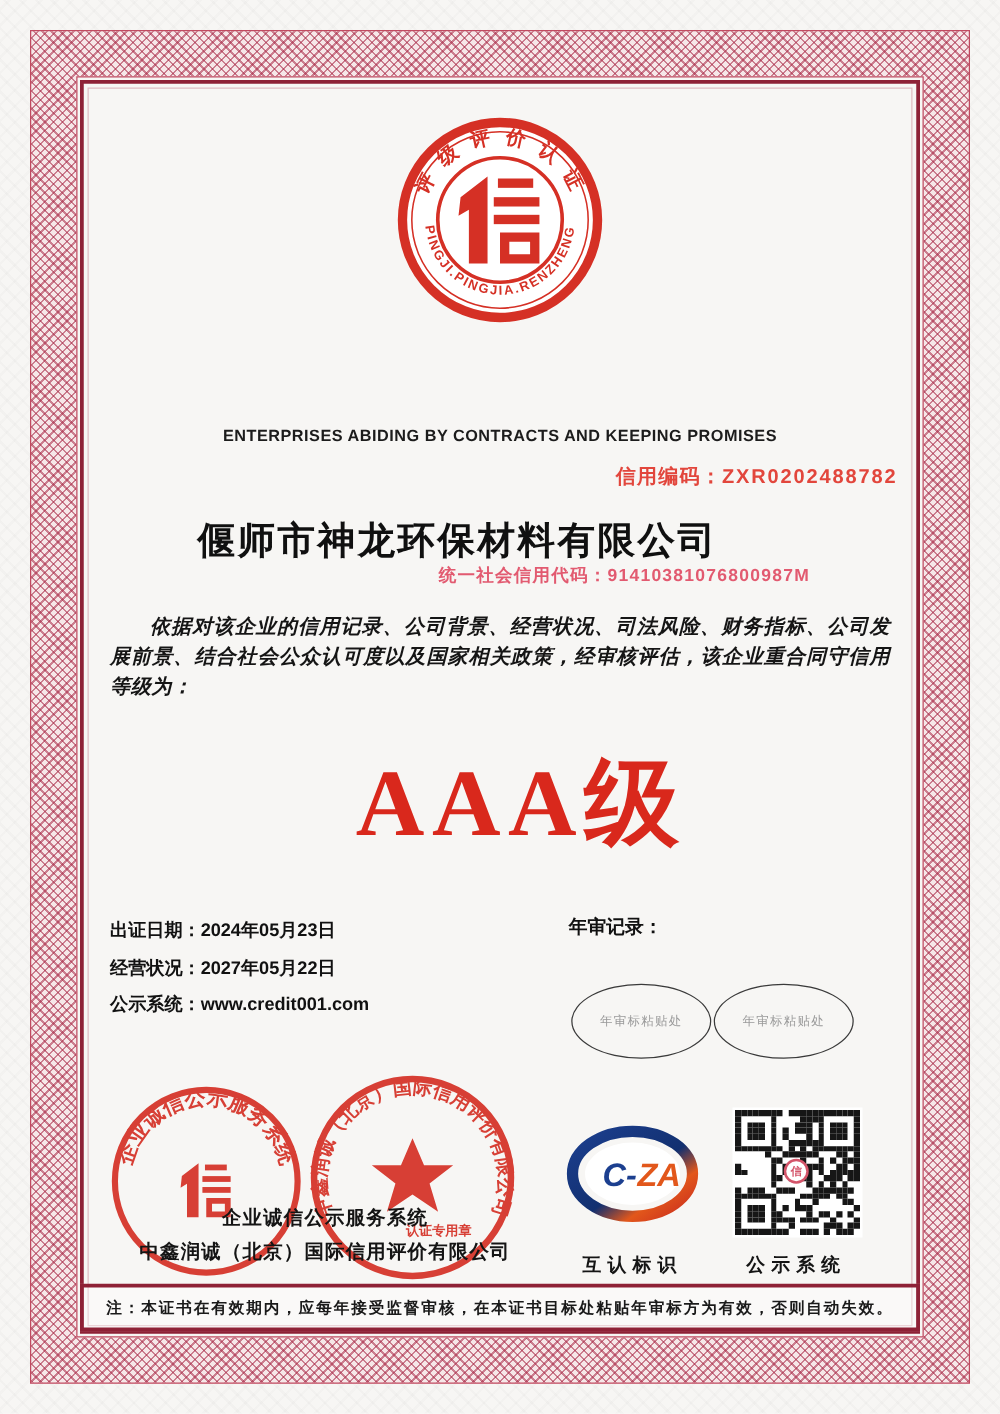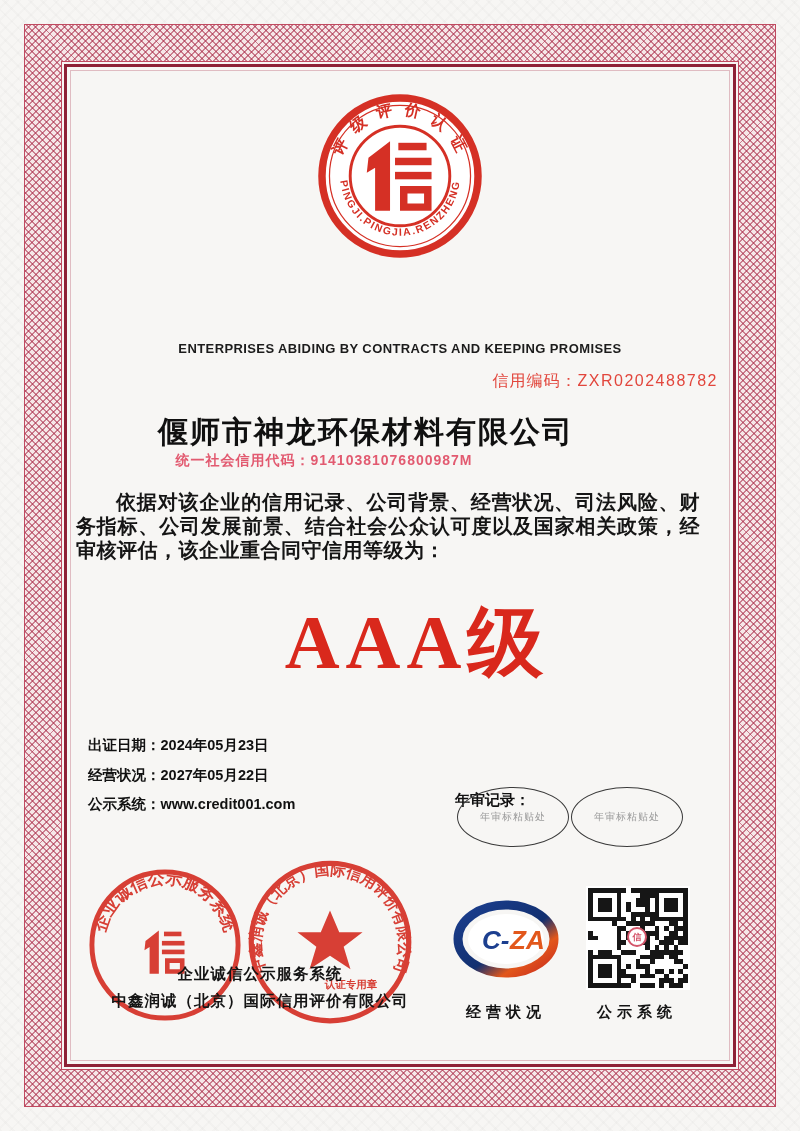--- a/index.html
+++ b/index.html
@@ -26,36 +26,36 @@
   .frame{position:absolute;inset:64px;border:3px solid #8e2136;}
   .frame-hair{position:absolute;inset:70px;border:1px solid #e0bcc2;}
   
   .emblem{position:absolute;left:317px;top:93px;width:166px;height:166px;}
   
   .title-cn{position:absolute;left:0;top:270px;width:800px;text-align:center;
     font-family:"Liberation Serif","DejaVu Serif",serif;font-weight:bold;
     font-size:57px;letter-spacing:5px;color:#141414;}
   .title-en{position:absolute;left:0;top:341px;width:800px;text-align:center;
     font-weight:bold;font-size:13px;color:#1c1c1c;letter-spacing:.4px;}
-  .credit-line{position:absolute;right:82px;top:371px;font-weight:normal;font-size:16px;color:#e2463c;letter-spacing:1px;}
+  .credit-line{position:absolute;right:82px;top:371px;font-weight:bold;font-size:16px;color:#e2463c;letter-spacing:1px;}
   .credit-line .val{letter-spacing:1.5px;}
   .company{position:absolute;left:0;top:412px;width:732px;text-align:center;
     font-weight:bold;font-size:30px;color:#101010;letter-spacing:2px;}
-  .uscc{position:absolute;left:0;top:452px;width:648px;text-align:center;
+  .uscc{position:absolute;left:0;top:452px;width:648px;text-align:right;
     font-weight:bold;font-size:14px;color:#e25a70;letter-spacing:1px;}
-  .body-par{position:absolute;left:76px;top:490px;width:624px;
-    font-weight:bold;font-size:20px;line-height:24px;color:#151515;
-    text-align:justify;text-indent:2em;letter-spacing:.5px;}
+  .body-par{position:absolute;left:88px;top:490px;width:624px;
+    font-weight:bold;font-size:16px;line-height:24px;color:#151515;
+    text-align:justify;text-indent:2em;letter-spacing:.5px;font-style:italic;}
   .grade{position:absolute;left:0;top:592px;width:800px;text-align:center;
     font-family:"Liberation Serif","DejaVu Serif",serif;font-weight:bold;
     font-size:76px;color:#d9281c;letter-spacing:6px;margin-left:17px;}
   
   .details{position:absolute;left:88px;top:731px;font-size:14.5px;font-weight:bold;color:#111;}
   .details .row{height:29.5px;line-height:29.5px;white-space:nowrap;}
-  .annual-label{position:absolute;left:455px;top:791px;font-size:15px;font-weight:bold;color:#111;}
+  .annual-label{position:absolute;left:455px;top:732px;font-size:15px;font-weight:bold;color:#111;}
   .oval{position:absolute;width:110px;height:58px;border:1.6px solid #3a3a3a;border-radius:50%;
     display:flex;align-items:center;justify-content:center;font-family:Liberation Serif, serif;}
   .oval span{font-size:10px;color:#9a9a9a;letter-spacing:1px;}
   .oval.o1{left:457px;top:787px;}
   .oval.o2{left:571px;top:787px;}
   
   .seal-left{position:absolute;left:86px;top:866px;width:158px;height:158px;opacity:.92;}
   .seal-right{position:absolute;left:246px;top:858px;width:168px;height:168px;opacity:.92;}
   .caption1{position:absolute;left:0;top:964px;width:520px;text-align:center;
     font-weight:bold;font-size:15.5px;color:#141414;letter-spacing:1px;}
@@ -179,21 +179,21 @@
           <stop offset=".55" stop-color="#123070"></stop>
           <stop offset=".75" stop-color="#e2571b"></stop>
           <stop offset="1" stop-color="#c92a1e"></stop>
       </linearGradient>
     </defs>
     <ellipse cx="54" cy="41" rx="48" ry="34" fill="none" stroke="url(#czag)" stroke-width="9"></ellipse>
     <ellipse cx="54" cy="41" rx="38" ry="25" fill="#fff"></ellipse>
     <text x="30" y="51" font-size="26" font-weight="bold" font-style="italic" fill="#1c3f8f">C-</text>
     <text x="58" y="51" font-size="26" font-weight="bold" font-style="italic" fill="#e2571b">ZA</text>
   </svg>
-  <div class="cza-label">经营状况</div>
+  <div class="cza-label">互认标识</div>
 
   <div class="qr-wrap">
     <div class="qr">
         <div class="qb"></div>
         <div class="qb"></div>
         <div class="qb"></div>
         <div class="qb"></div>
         <div class="qb"></div>
         <div class="qb"></div>
         <div class="qb"></div>
@@ -629,14 +629,17 @@
         <div></div>
         <div class="qb"></div>
         <div class="qb"></div>
         <div class="qb"></div>
         <div></div>
       </div>
   </div>
   <div class="qr-logo">信</div>
   <div class="qr-label">公示系统</div>
 
+  <div class="footer-box">
+    <span>注：本证书在有效期内，应每年接受监督审核，在本证书目标处粘贴年审标方为有效，否则自动失效。</span>
+  </div>
 
 </div>
 
 </body></html>

